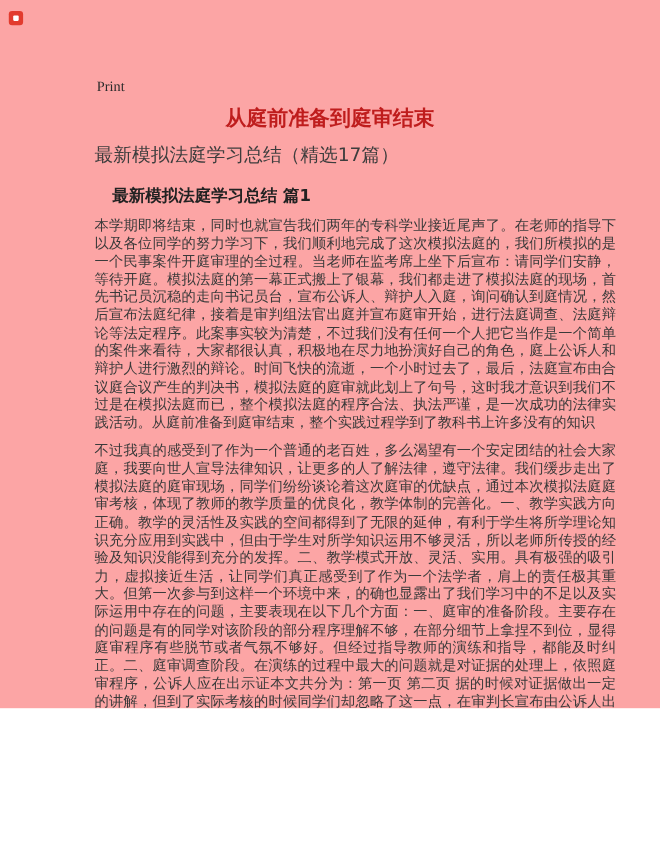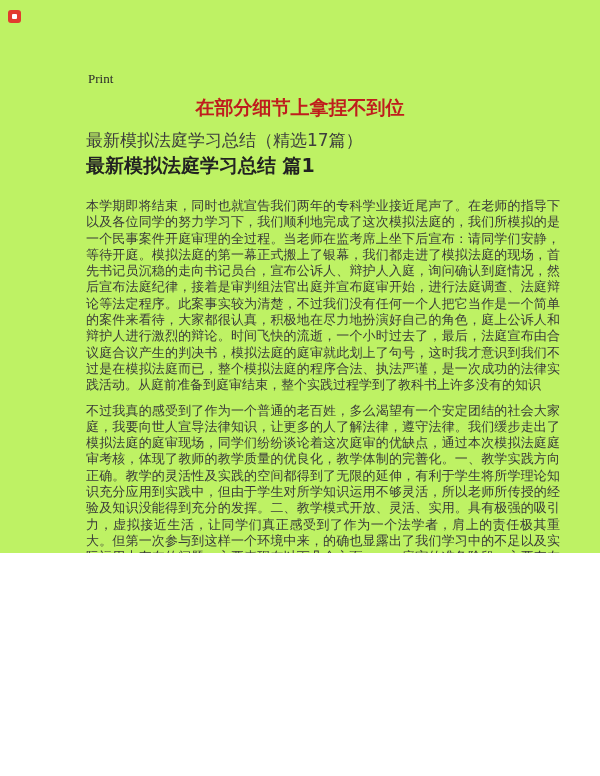--- a/index.html
+++ b/index.html
@@ -3,22 +3,22 @@
 <meta charset="utf-8">
 <style>
   html, body {
     margin: 0;
     padding: 0;
     background: #ffffff;
   }
   .page {
     position: relative;
     width: 600px;
-    height: 553px;
-    background: #bef264;
+    height: 644px;
+    background: #fca5a5;
     overflow: hidden;
     font-family: "DejaVu Sans", sans-serif;
   }
   .app-icon {
     position: absolute;
     left: 8px;
     top: 10px;
     width: 13px;
     height: 13px;
     background: #e23b2e;
@@ -60,24 +60,24 @@
     position: absolute;
     left: 86px;
     top: 129px;
     font-size: 17px;
     color: #3d3d3d;
   }
   .section-heading {
     position: absolute;
     left: 86px;
     top: 153px;
-    font-size: 19px;
+    font-size: 15px;
     font-weight: bold;
     color: #222222;
-    margin: 0;
+    margin: 16px;
   }
   .article {
     position: absolute;
     left: 86px;
     top: 198px;
     width: 474px;
     font-size: 13px;
     line-height: 16.3px;
     color: #3a3a3a;
     text-align: justify;
@@ -90,21 +90,21 @@
 </style>
 </head>
 <body>
 
 <div class="page">
 
   <span class="app-icon"></span>
 
   <a class="print-link">Print</a>
 
-  <h1 class="doc-title">在部分细节上拿捏不到位</h1>
+  <h1 class="doc-title">从庭前准备到庭审结束</h1>
 
   <div class="doc-subtitle">最新模拟法庭学习总结（精选17篇）</div>
 
   <h2 class="section-heading">最新模拟法庭学习总结 篇1</h2>
 
   <div class="article">
     <p>本学期即将结束，同时也就宣告我们两年的专科学业接近尾声了。在老师的指导下以及各位同学的努力学习下，我们顺利地完成了这次模拟法庭的，我们所模拟的是一个民事案件开庭审理的全过程。当老师在监考席上坐下后宣布：请同学们安静，等待开庭。模拟法庭的第一幕正式搬上了银幕，我们都走进了模拟法庭的现场，首先书记员沉稳的走向书记员台，宣布公诉人、辩护人入庭，询问确认到庭情况，然后宣布法庭纪律，接着是审判组法官出庭并宣布庭审开始，进行法庭调查、法庭辩论等法定程序。此案事实较为清楚，不过我们没有任何一个人把它当作是一个简单的案件来看待，大家都很认真，积极地在尽力地扮演好自己的角色，庭上公诉人和辩护人进行激烈的辩论。时间飞快的流逝，一个小时过去了，最后，法庭宣布由合议庭合议产生的判决书，模拟法庭的庭审就此划上了句号，这时我才意识到我们不过是在模拟法庭而已，整个模拟法庭的程序合法、执法严谨，是一次成功的法律实践活动。从庭前准备到庭审结束，整个实践过程学到了教科书上许多没有的知识</p>
     <p>不过我真的感受到了作为一个普通的老百姓，多么渴望有一个安定团结的社会大家庭，我要向世人宣导法律知识，让更多的人了解法律，遵守法律。我们缓步走出了模拟法庭的庭审现场，同学们纷纷谈论着这次庭审的优缺点，通过本次模拟法庭庭审考核，体现了教师的教学质量的优良化，教学体制的完善化。一、教学实践方向正确。教学的灵活性及实践的空间都得到了无限的延伸，有利于学生将所学理论知识充分应用到实践中，但由于学生对所学知识运用不够灵活，所以老师所传授的经验及知识没能得到充分的发挥。二、教学模式开放、灵活、实用。具有极强的吸引力，虚拟接近生活，让同学们真正感受到了作为一个法学者，肩上的责任极其重大。但第一次参与到这样一个环境中来，的确也显露出了我们学习中的不足以及实际运用中存在的问题，主要表现在以下几个方面：一、庭审的准备阶段。主要存在的问题是有的同学对该阶段的部分程序理解不够，在部分细节上拿捏不到位，显得庭审程序有些脱节或者气氛不够好。但经过指导教师的演练和指导，都能及时纠正。二、庭审调查阶段。在演练的过程中最大的问题就是对证据的处理上，依照庭审程序，公诉人应在出示证本文共分为：第一页 第二页 据的时候对证据做出一定的讲解，但到了实际考核的时候同学们却忽略了这一点，在审判长宣布由公诉人出示指证证据的时候，法警依程序呈上了指证证据，但公诉人却没有对此做出陈述，这说明我们还没有对整个庭审的过程完全理解，这就还需要我们将所学的知识运用到实际的生活中，并从实践中进一步深化所学的知识，进一步改善今日模拟法庭中出现的不足。三、法庭辩论阶段。由于案件条款明确，案情属实，所以争议不大，。不过在双方进行辩论的时候，语气有些低落，为维护国家的法律尊严而各执一词的激烈争辩，反而有点讲和的味道，让整个庭审过程中最为激烈、振奋人心的一幕变成</p>
   </div>
 

